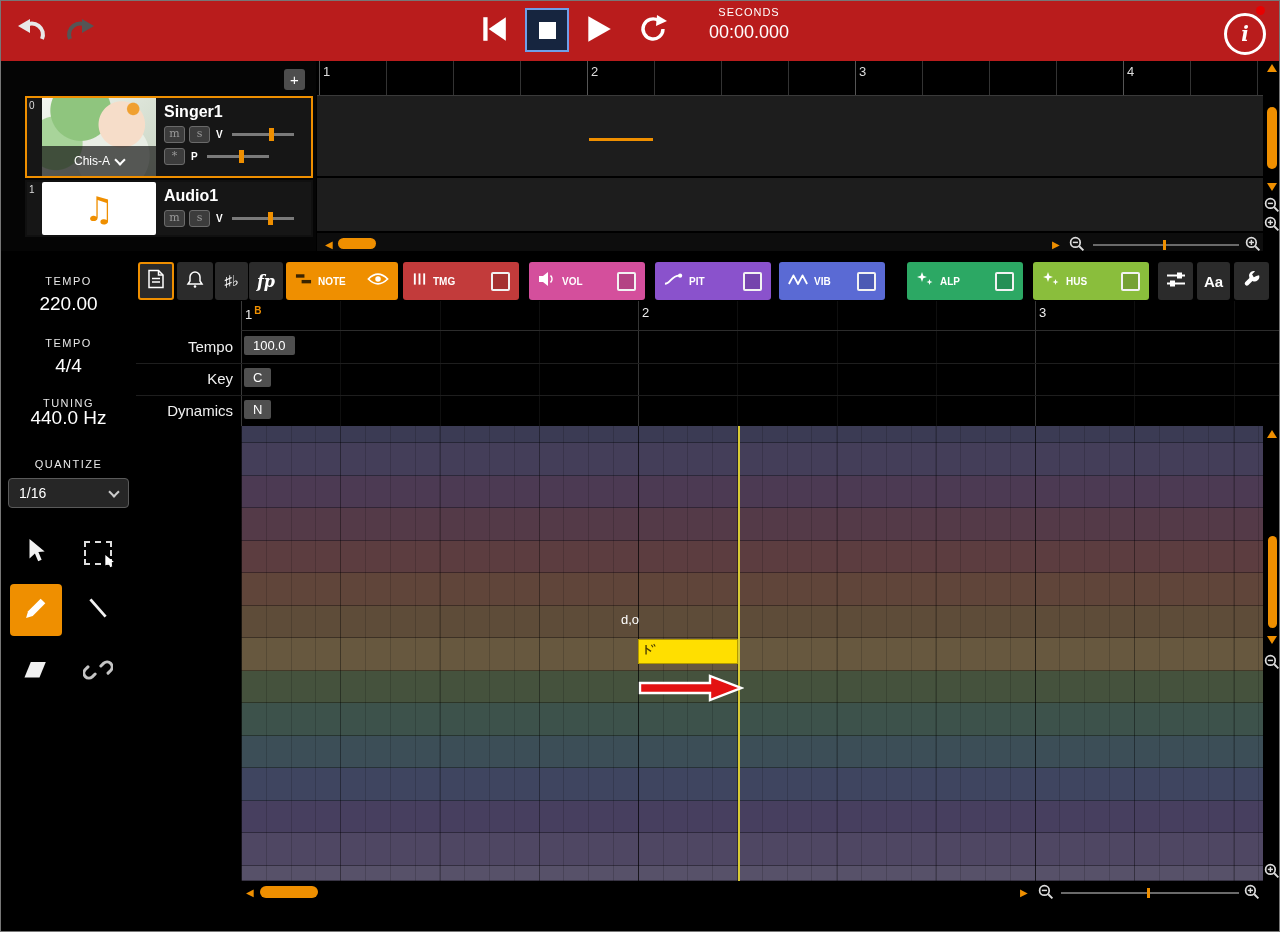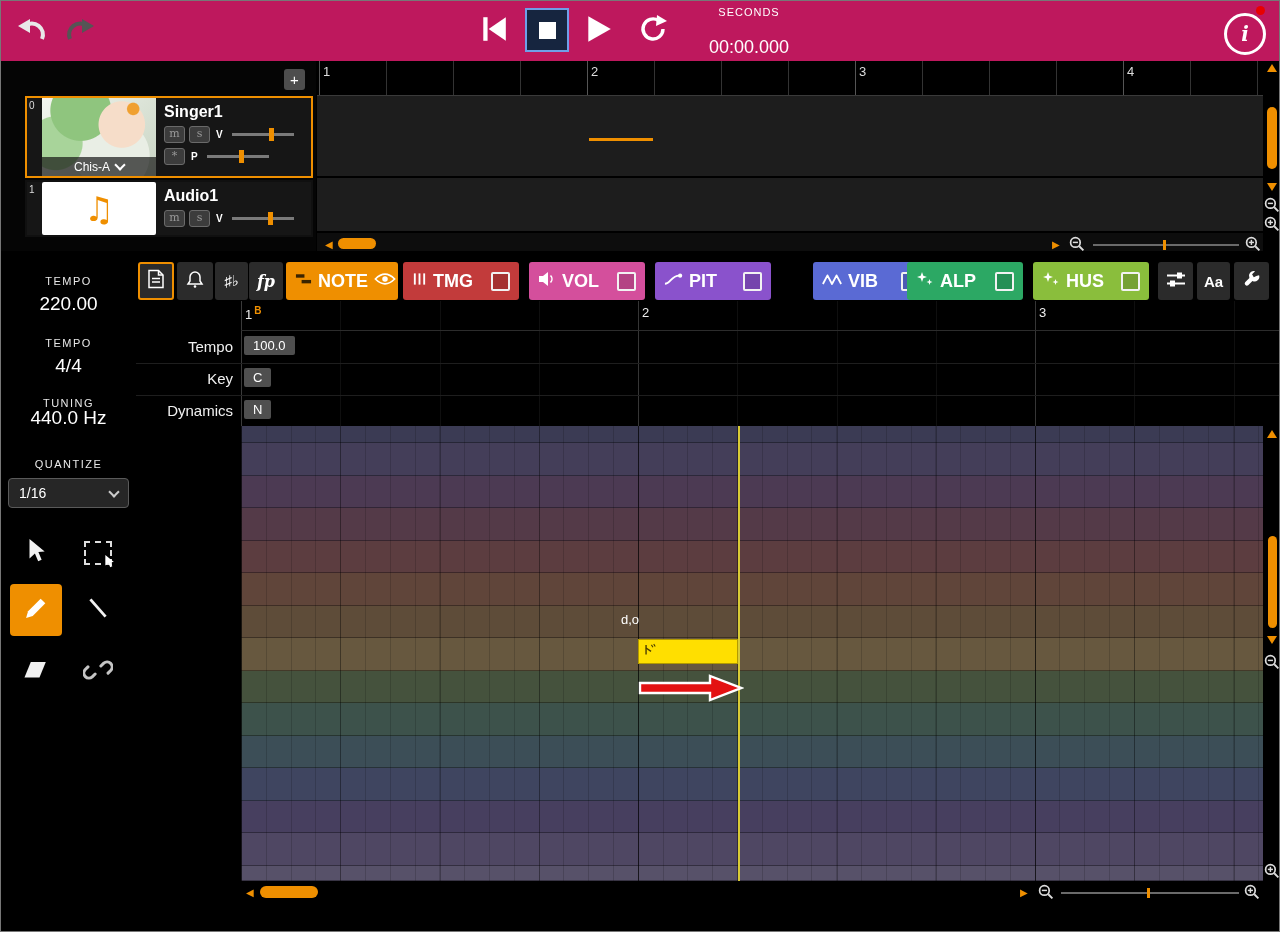--- a/index.html
+++ b/index.html
@@ -2,27 +2,27 @@
 <html><head>
 <meta charset="utf-8">
 <style>
   html,body{margin:0;padding:0;background:#000;}
   #app{position:relative;width:1280px;height:932px;background:#000;overflow:hidden;
        font-family:"Liberation Sans",sans-serif;border:1px solid #777;box-sizing:border-box;}
   .abs{position:absolute;}
   .flexc{display:flex;align-items:center;justify-content:center;}
 
   
-  #topbar{position:absolute;left:0;top:0;width:100%;height:60px;background:#be185d;}
+  #topbar{position:absolute;left:0;top:0;width:100%;height:60px;background:#b91c1c;}
   .tb-btn{position:absolute;display:flex;align-items:center;justify-content:center;cursor:pointer;}
   #stop-btn{left:524px;top:7px;width:44px;height:44px;background:#16253f;border:2px solid #6f9fe8;box-sizing:border-box;}
   #stop-btn .sq{width:17px;height:17px;background:#fff;}
   #time-block{position:absolute;left:688px;top:5px;width:120px;text-align:center;color:#fff;}
   #time-block .lab{font-size:11px;letter-spacing:1px;}
-  #time-block .val{font-size:18px;margin-top:19px;}
+  #time-block .val{font-size:18px;margin-top:4px;}
   #info-btn{position:absolute;right:13px;top:12px;width:36px;height:36px;border:3px solid #fff;border-radius:50%;
             color:#fff;font-family:"DejaVu Serif",serif;font-style:italic;font-weight:bold;font-size:20px;}
   #red-dot{position:absolute;right:14px;top:5px;width:9px;height:9px;border-radius:50%;background:#e80000;}
 
   
   #trackpanel{position:absolute;left:0;top:60px;width:315px;height:190px;background:#050505;}
   #add-track{position:absolute;left:283px;top:8px;width:21px;height:21px;background:#4d4d4d;border-radius:3px;
              color:#fff;font-size:15px;line-height:21px;text-align:center;}
   .track{position:absolute;left:24px;display:flex;background:#161616;box-sizing:border-box;}
   #track0{top:35px;width:288px;height:82px;border:2px solid #ef8f00;}
@@ -30,21 +30,21 @@
   .tr-index{width:13px;font-size:10px;color:#ddd;padding:2px 0 0 2px;}
   .tr-thumb{width:114px;position:relative;overflow:hidden;flex:none;}
   .avatar-art{position:absolute;inset:0;
     background:
       radial-gradient(circle at 80% 14%, #f0a030 0 5%, rgba(0,0,0,0) 6%),
       radial-gradient(circle at 70% 34%, #f6ddc9 0 24%, rgba(0,0,0,0) 25%),
       radial-gradient(circle at 34% 16%, #8fc57e 0 30%, rgba(0,0,0,0) 31%),
       radial-gradient(circle at 12% 58%, #a8d49a 0 24%, rgba(0,0,0,0) 25%),
       radial-gradient(circle at 62% 74%, #e9eee5 0 40%, rgba(0,0,0,0) 41%),
       linear-gradient(135deg,#f2f5ef,#c9d5c4);}
-  .voice-strip{position:absolute;left:0;right:0;bottom:0;height:19px;background:rgba(15,15,15,.68);
+  .voice-strip{position:absolute;left:0;right:0;bottom:0;height:30px;background:rgba(15,15,15,.68);
                color:#fff;font-size:12px;display:flex;align-items:center;justify-content:center;gap:6px;}
   .chev{width:6px;height:6px;border-right:2px solid #fff;border-bottom:2px solid #fff;transform:rotate(45deg);margin-top:-3px;}
   .audio-thumb{background:#fff;border-radius:2px;display:flex;align-items:center;justify-content:center;}
   .audio-thumb .note-glyph{color:#ef8f00;font-size:34px;font-family:"DejaVu Sans",sans-serif;}
   .tr-controls{flex:1;padding:5px 6px 0 8px;}
   .tr-name{font-size:16px;font-weight:bold;color:#fff;}
   .ms-row{display:flex;align-items:center;gap:4px;margin-top:5px;}
   .ms{width:19px;height:15px;background:#3c3c3c;border:1px solid #6a6a6a;border-radius:3px;color:#999;
       font-size:11px;line-height:14px;text-align:center;font-family:"DejaVu Serif",serif;}
   .sl-label{font-size:10px;color:#fff;font-weight:bold;margin-left:2px;}
@@ -84,21 +84,21 @@
   .tool.selected{background:#ef8f00;}
   .marquee-box{width:24px;height:20px;border:2px dashed #ddd;position:relative;}
   .marquee-box svg{position:absolute;right:-6px;bottom:-6px;}
 
   
   #editorbar{position:absolute;left:135px;top:260px;width:1145px;height:40px;}
   .ebtn{position:absolute;top:1px;height:38px;background:#2b2b2b;border-radius:3px;display:flex;align-items:center;
         justify-content:center;color:#fff;box-sizing:border-box;}
   .ptab{position:absolute;top:1px;height:38px;border-radius:3px;display:flex;align-items:center;gap:6px;
         padding:0 9px;box-sizing:border-box;color:#fff;}
-  .ptab .tlabel{font-size:18px;font-weight:bold;}
+  .ptab .tlabel{font-size:10px;font-weight:bold;}
   .cbx{width:15px;height:15px;border:2px solid #f2f2f2;border-radius:2px;background:rgba(0,0,0,.15);margin-left:auto;}
 
   
   #params{position:absolute;left:135px;top:300px;width:1145px;height:125px;background:#000;}
   #params .grid{position:absolute;left:105px;top:0;right:0;bottom:0;
     background-image:repeating-linear-gradient(to right,rgba(255,255,255,.16) 0 1px,transparent 1px 397px),
                      repeating-linear-gradient(to right,rgba(255,255,255,.06) 0 1px,transparent 1px 99.25px);}
   .pr-num{position:absolute;top:4px;font-size:13px;color:#eee;}
   .bmark{color:#ef8f00;font-size:10px;font-weight:bold;vertical-align:5px;margin-left:2px;}
   .prow{position:absolute;left:0;width:100%;height:32px;border-bottom:1px solid #1e1e1e;}
@@ -374,21 +374,21 @@
       <span class="cbx"></span>
     </div>
     <div class="ptab" style="left: 519px; width: 116px; background: rgb(138, 82, 204);">
       <span><svg width="19" height="14" viewBox="0 0 20 14">
             <path d="M1 12 C7 12 8 2.5 17 3.5" stroke="#fff" stroke-width="2" fill="none"></path>
             <circle cx="17" cy="3.5" r="2.2" fill="#fff"></circle>
           </svg></span>
       <span class="tlabel">PIT</span>
       <span class="cbx"></span>
     </div>
-    <div class="ptab" style="left: 677px; width: 116px; background: rgb(90, 106, 212);">
+    <div class="ptab" style="left: 643px; width: 106px; background: rgb(90, 106, 212);">
       <span><svg width="20" height="13" viewBox="0 0 22 12" fill="none" stroke="#fff" stroke-width="2" stroke-linejoin="round">
             <path d="M1 11 L6 1.5 L11 11 L16 1.5 L21 11"></path>
           </svg></span>
       <span class="tlabel">VIB</span>
       <span class="cbx"></span>
     </div>
     <div class="ptab" style="left: 771px; width: 116px; background: rgb(44, 168, 100);">
       <span><svg width="18" height="16" viewBox="0 0 18 16">
             <path d="M6 1 L7.3 4.7 L11 6 L7.3 7.3 L6 11 L4.7 7.3 L1 6 L4.7 4.7 Z" fill="#fff"></path>
             <path d="M13.5 8 L14.3 10.2 L16.5 11 L14.3 11.8 L13.5 14 L12.7 11.8 L10.5 11 L12.7 10.2 Z" fill="#fff"></path>

